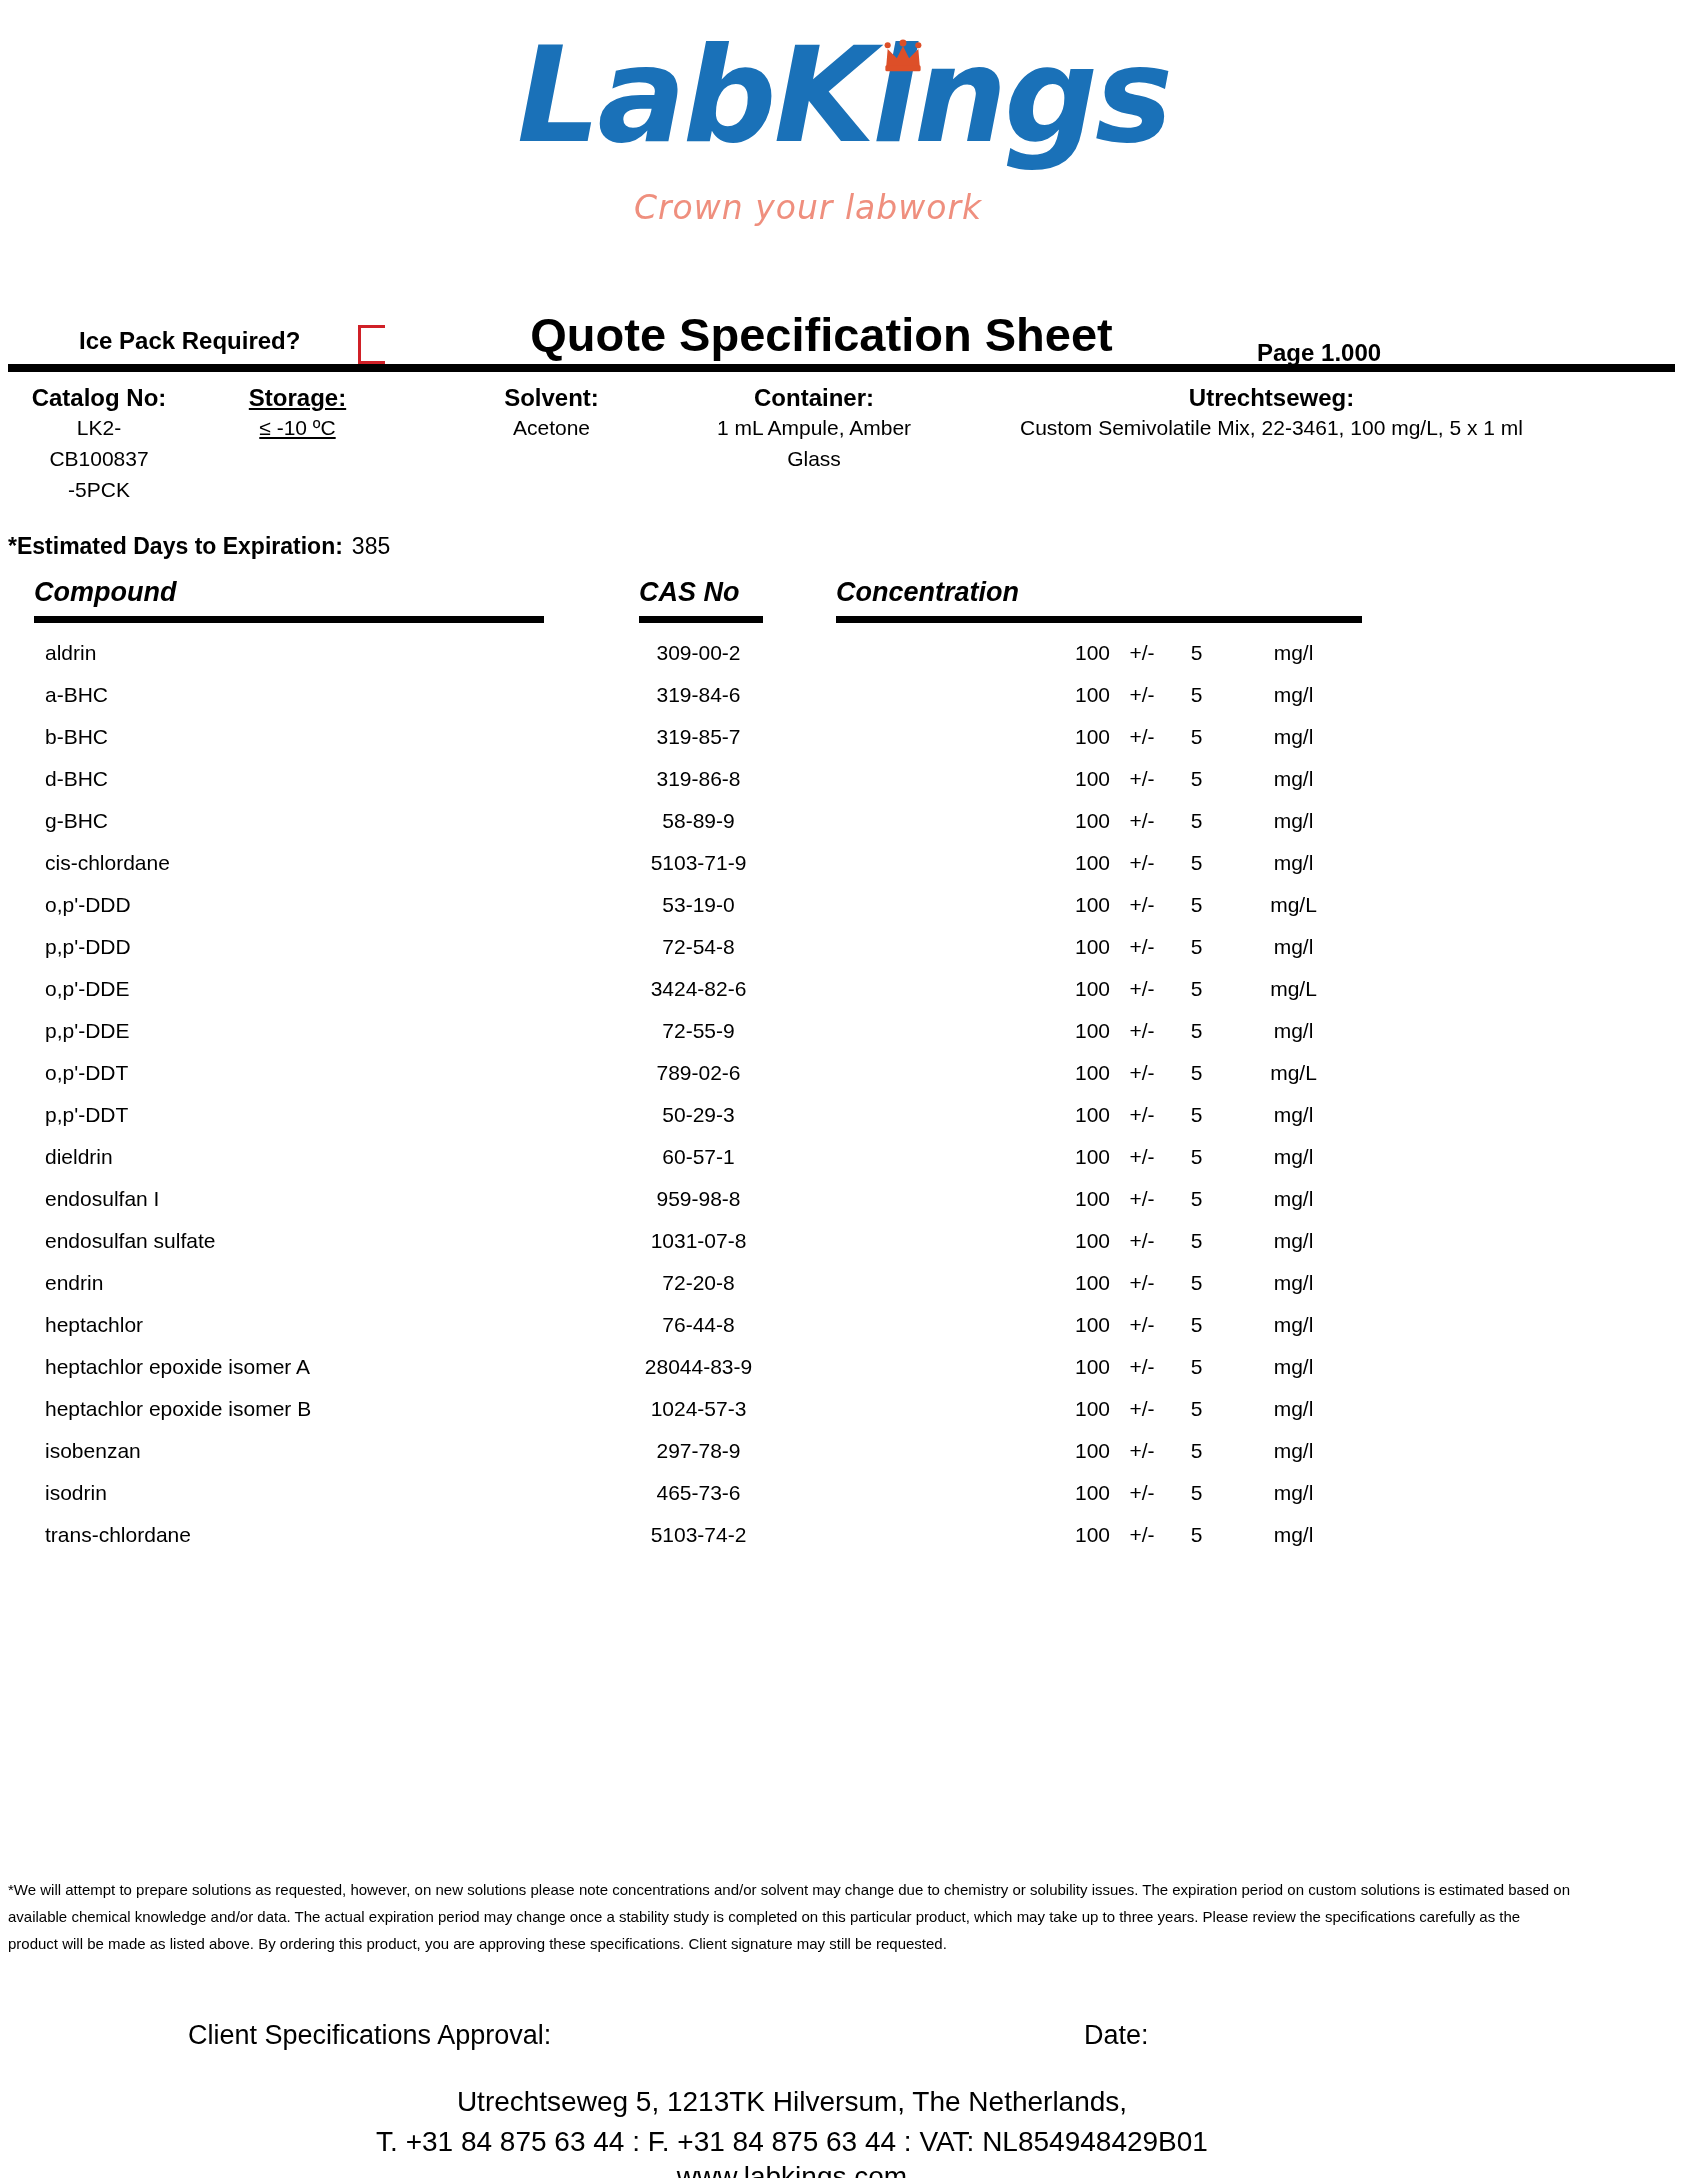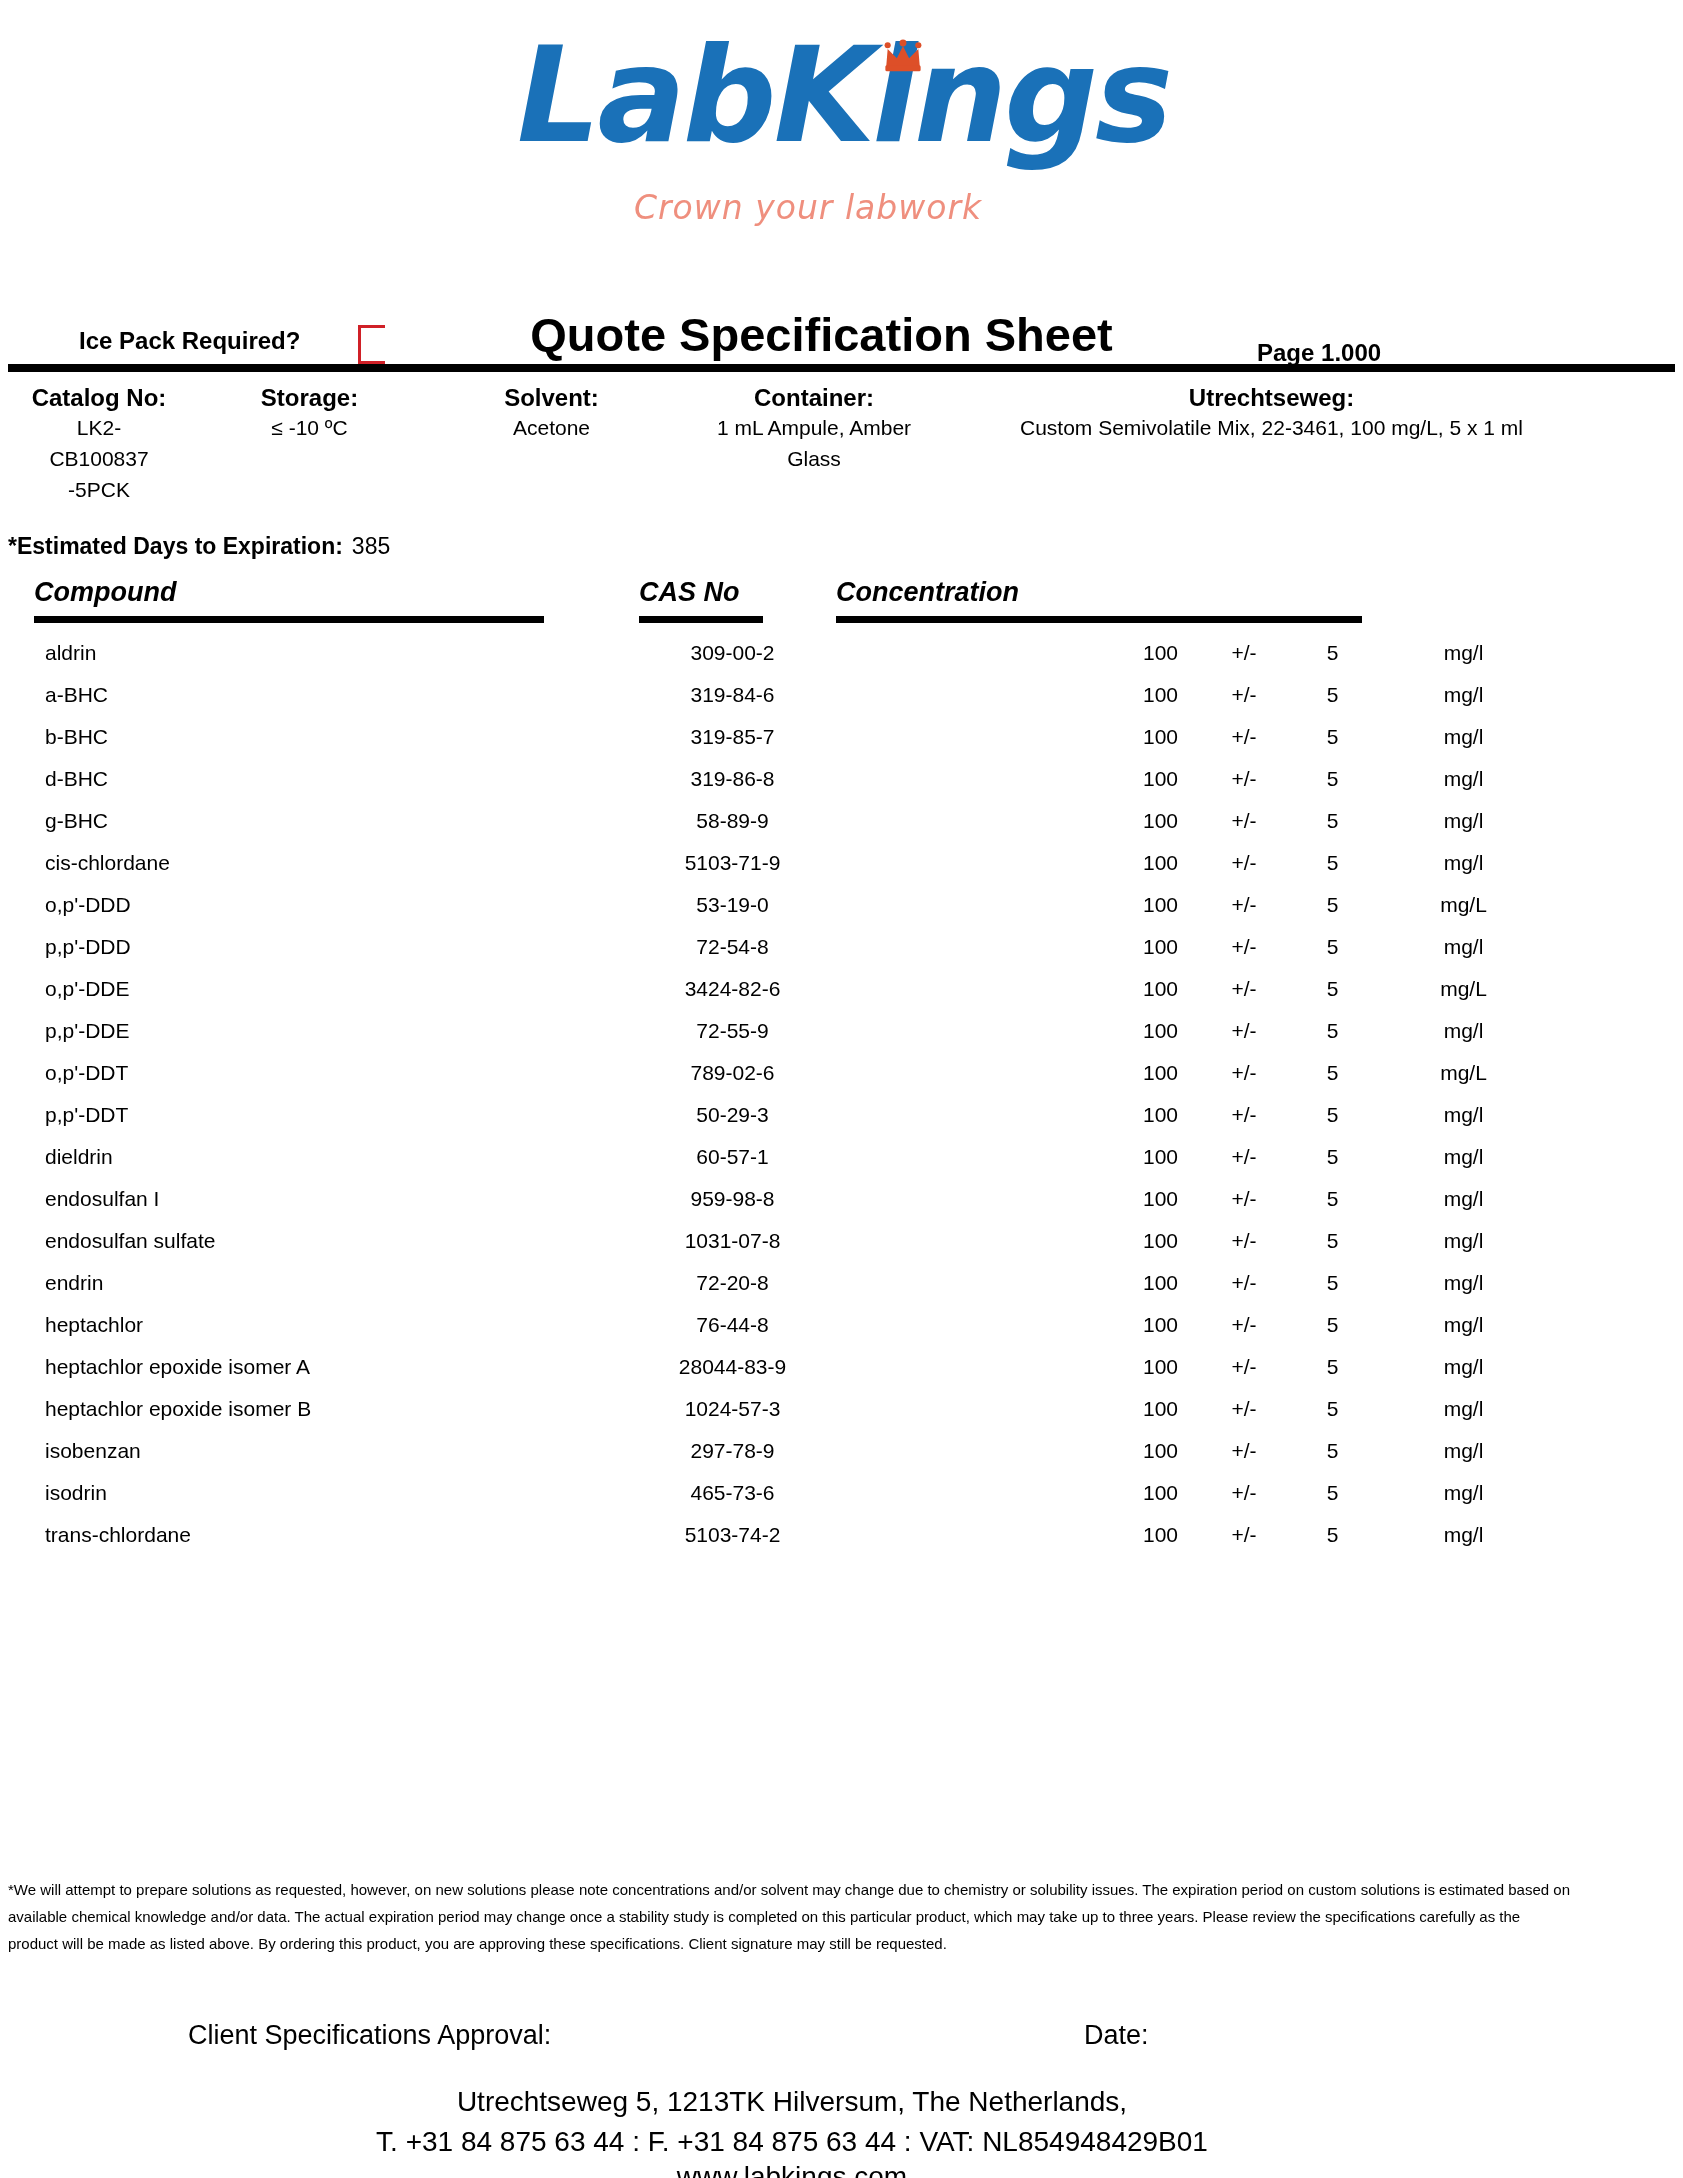--- a/index.html
+++ b/index.html
@@ -30,42 +30,42 @@
   }
   .doc-title { position:absolute; left:0; top:307px; width:1643px; text-align:center;
     font-size:47px; font-weight:bold; margin:0; }
   .page-num { position:absolute; left:1257px; top:339px; font-size:24px; font-weight:bold; }
   .header-rule { position:absolute; left:8px; top:364px; width:1667px; height:8px; background:#000; }
   
   .cell { position:absolute; text-align:center; }
   .cell .lbl { font-size:24px; font-weight:bold; display:block; }
   .cell .val { font-size:21px; line-height:31px; display:block; }
   .c-cat  { left:10px;  width:178px; top:384px; }
-  .c-sto  { left:218px; width:183px; top:384px; }
+  .c-sto  { left:206px; width:183px; top:384px;text-decoration:underline; }
   .c-sol  { left:460px; width:183px; top:384px; }
   .c-con  { left:691px; width:246px; top:384px; }
   .c-des  { left:945px; width:653px; top:384px; }
   .cell .vals { margin-top:10px;text-align:center; }
   
   .exp { position:absolute; left:8px; top:533px; font-size:23px; }
   .exp .lbl { font-weight:bold;text-align:right; }
   .exp .val { margin-left:9px; }
   
   .th { position:absolute; top:577px; font-size:27px; font-weight:bold;font-style:italic; }
   .th-compound { left:34px;  width:510px; }
   .th-cas      { left:639px; width:124px; }
   .th-conc     { left:836px; width:526px; }
   .thline { position:absolute; top:616px; height:7px; background:#000; }
   .ul-compound { left:34px;  width:510px; }
   .ul-cas      { left:639px; width:124px; }
   .ul-conc     { left:836px; width:526px; }
   .rows { position:absolute; left:0; top:632px; width:1683px; }
   .row {
     display:grid; grid-template-columns:535px 327px 248px 64px 45px 149px;
-    height:42px; align-items:center; font-size:21px;gap:34px;
+    height:42px; align-items:center; font-size:21px;
   }
   .cc-compound { padding-left:45px; text-align:left; }
   .cc-cas  { text-align:center; }
   .cc-val  { text-align:right; }
   .cc-pm   { text-align:center; }
   .cc-tol  { text-align:center; }
   .cc-unit { text-align:center; }
   
   .footnote { position:absolute; left:8px; top:1876px; width:1564px;
     font-size:15px; line-height:27px; }

